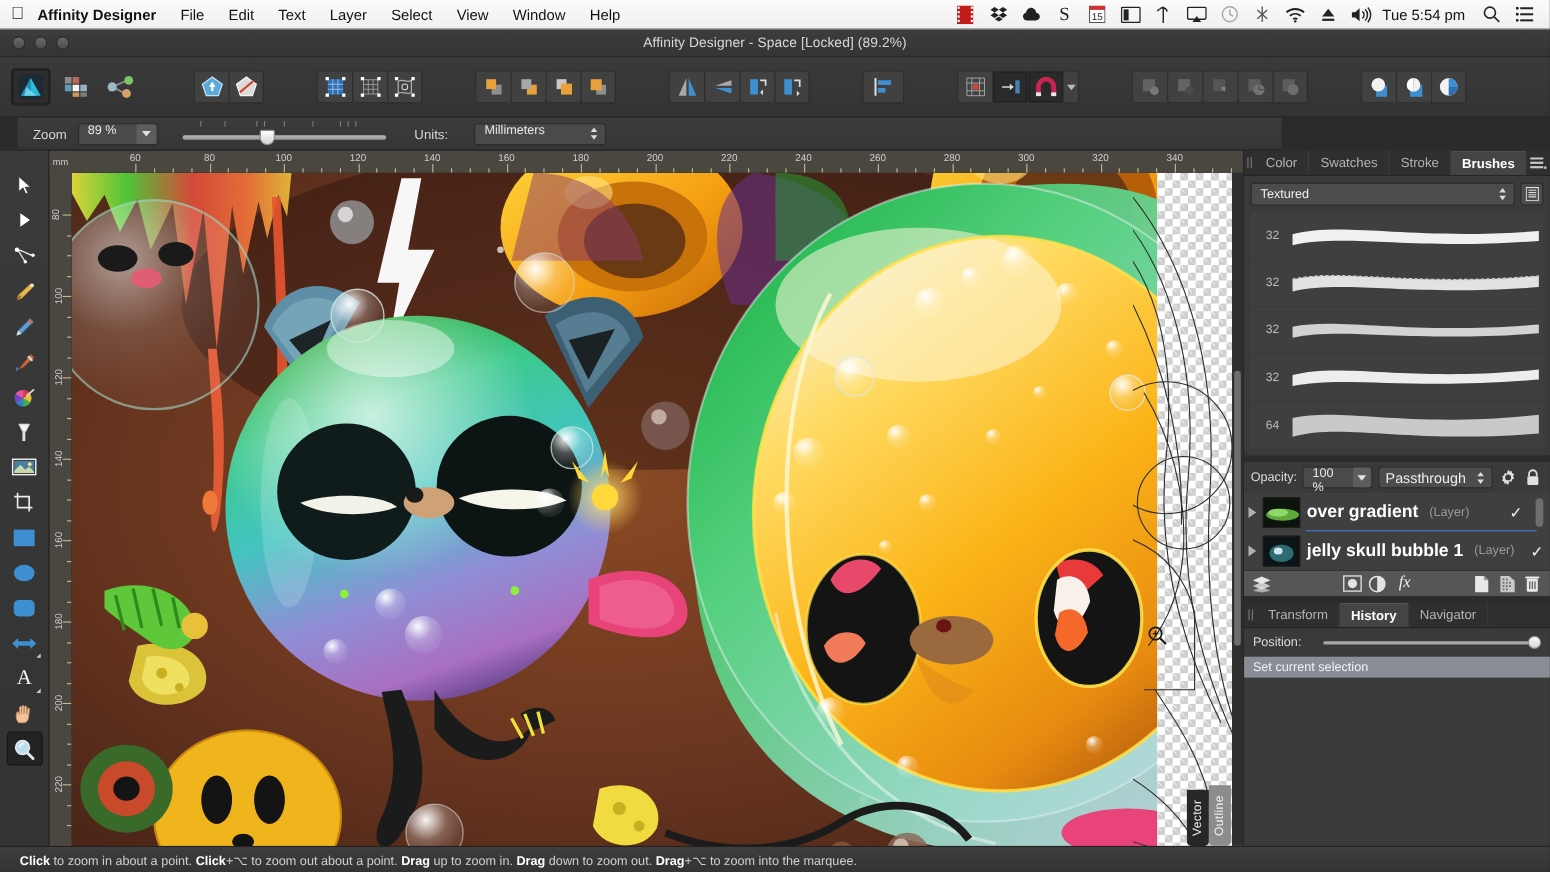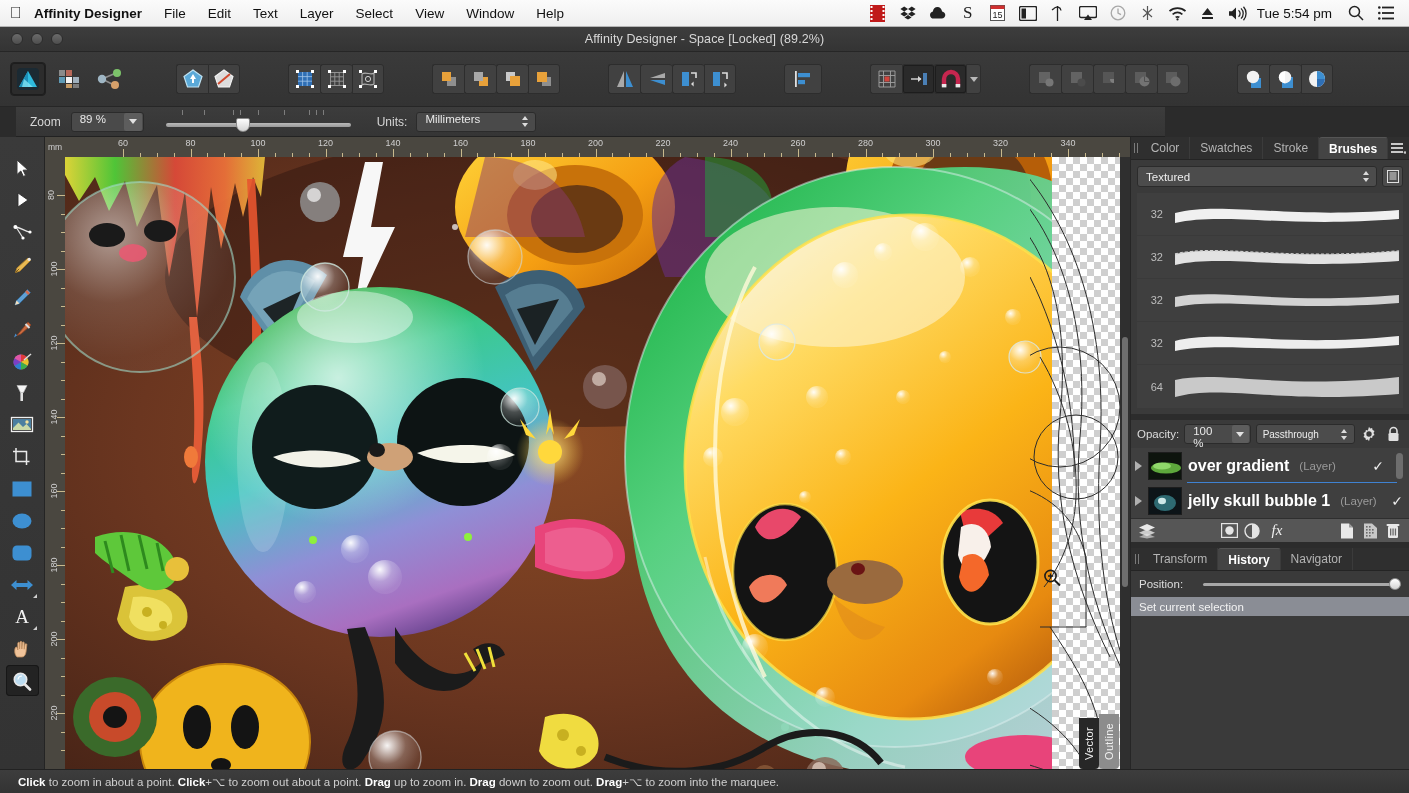--- a/index.html
+++ b/index.html
@@ -115,21 +115,21 @@
   .zs-track {
     position: absolute; top: 14px; left: 0; right: 0; height: 4px;
     background: linear-gradient(#b9b9b9,#999); border-radius: 2px;
   }
   .zs-thumb {
     position: absolute; top: 9px; left: 72px; width: 14px; height: 14px;
     background: linear-gradient(#fdfdfd,#d4d4d4);
     border: 1px solid #8a8a8a;
     border-radius: 2px 2px 7px 7px;
   }
-  .units-label { padding: 0 9px 0 26px; }
+  .units-label { padding: 0 24px 0 26px; }
 
   
   .main {
     position: absolute; top: 137px; left: 0; right: 0; bottom: 24px;
     display: flex; background: #2c2c2c;
   }
 
   
   .tools {
     width: 45px; background: linear-gradient(#3a3a3a,#333);
@@ -267,21 +267,21 @@
   .panel-divider { height: 6px; background: #2c2c2c; }
 
   .layers-body { background: #3a3a3a; }
   .layer-opts {
     height: 28px; display: flex; align-items: center; gap: 5px; padding: 0 6px;
     font-size: 11.5px; color: #dcdcdc;
   }
   .blend-select {
     width: 104px; height: 20px; background: #4c4c4c; border: 1px solid #2b2b2b;
     border-radius: 3px; display: flex; align-items: center;
-    font-size: 10px; color: #ededed;
+    font-size: 13px; color: #ededed;
   }
   .blend-select .val { padding: 0 6px; flex: 1 1 auto; }
   .icon-btn { width: 20px; height: 20px; display: flex; align-items: center; justify-content: center; }
   .layer-row {
     height: 35px; display: flex; align-items: center; gap: 6px;
     padding: 0 6px 0 4px; background: #3f3f3f; position: relative;
   }
   .layer-row.insert-line::after {
     content: ''; position: absolute; left: 56px; right: 12px; bottom: -1px;
     height: 2px; background: #3f82d2;

